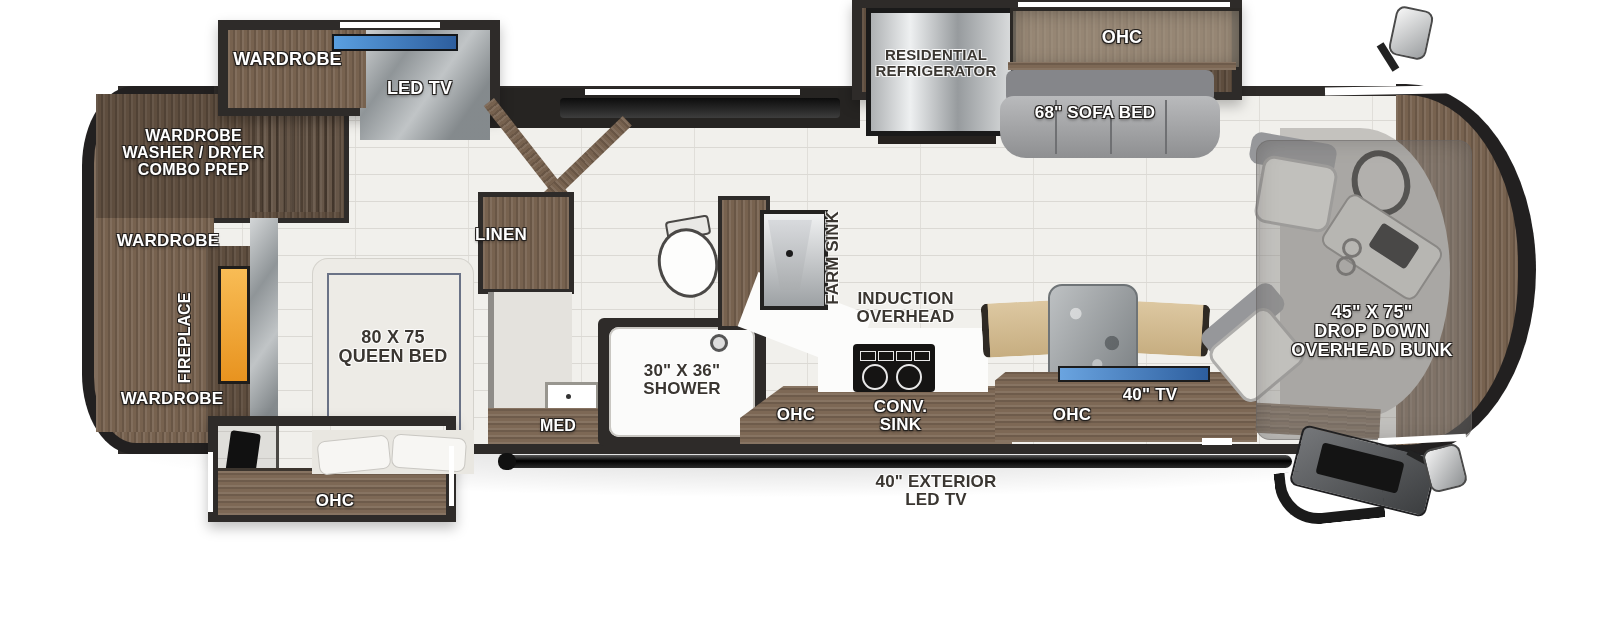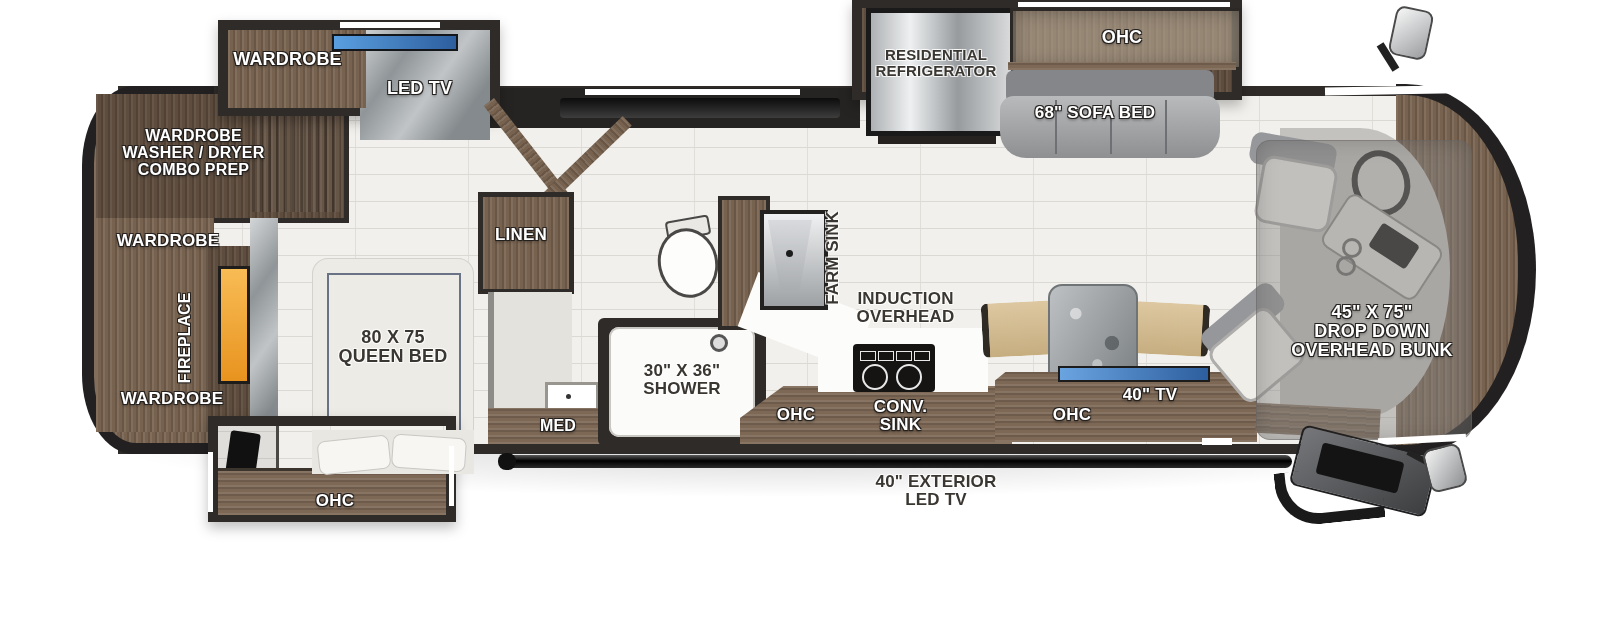--- a/index.html
+++ b/index.html
@@ -206,21 +206,21 @@
 WASHER / DRYER
 COMBO PREP</div>
   <div class="lbl" style="left:108px;top:232px;width:120px;">WARDROBE</div>
   <div class="vwrap" style="left:166px;top:252px;width:38px;height:172px;">
     <span class="vtext light" style="font-size:16px;">FIREPLACE</span>
   </div>
   <div class="lbl" style="left:112px;top:390px;width:120px;">WARDROBE</div>
   <div class="lbl dark" style="left:318px;top:328px;width:150px;font-size:18px;">80 X 75
 QUEEN BED</div>
   <div class="lbl" style="left:305px;top:492px;width:60px;">OHC</div>
-  <div class="lbl" style="left:480px;top:226px;width:82px;">LINEN</div>
+  <div class="lbl" style="left:460px;top:226px;width:82px;">LINEN</div>
   <div class="lbl" style="left:518px;top:418px;width:80px;font-size:16px;">MED</div>
   <div class="lbl dark" style="left:612px;top:362px;width:140px;">30" X 36"
 SHOWER</div>
   <div class="lbl" style="left:766px;top:406px;width:60px;">OHC</div>
   <div class="vwrap" style="left:818px;top:206px;width:30px;height:104px;">
     <span class="vtext dark">FARM SINK</span>
   </div>
   <div class="lbl dark" style="left:838px;top:290px;width:135px;">INDUCTION
 OVERHEAD</div>
   <div class="lbl" style="left:848px;top:398px;width:105px;">CONV.

